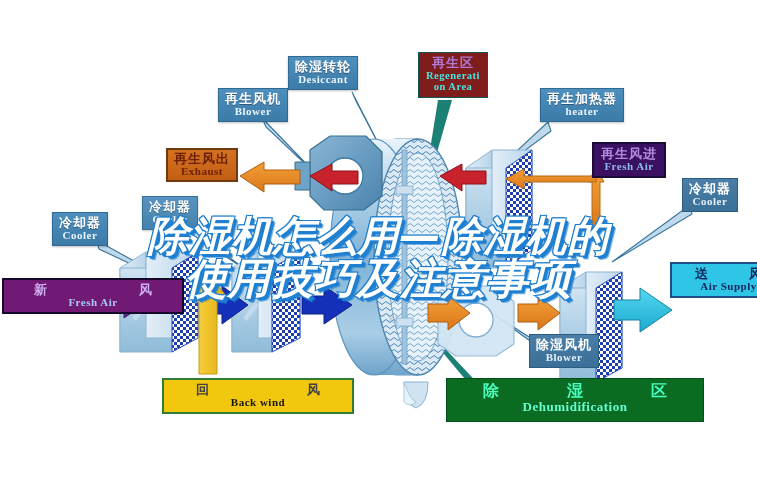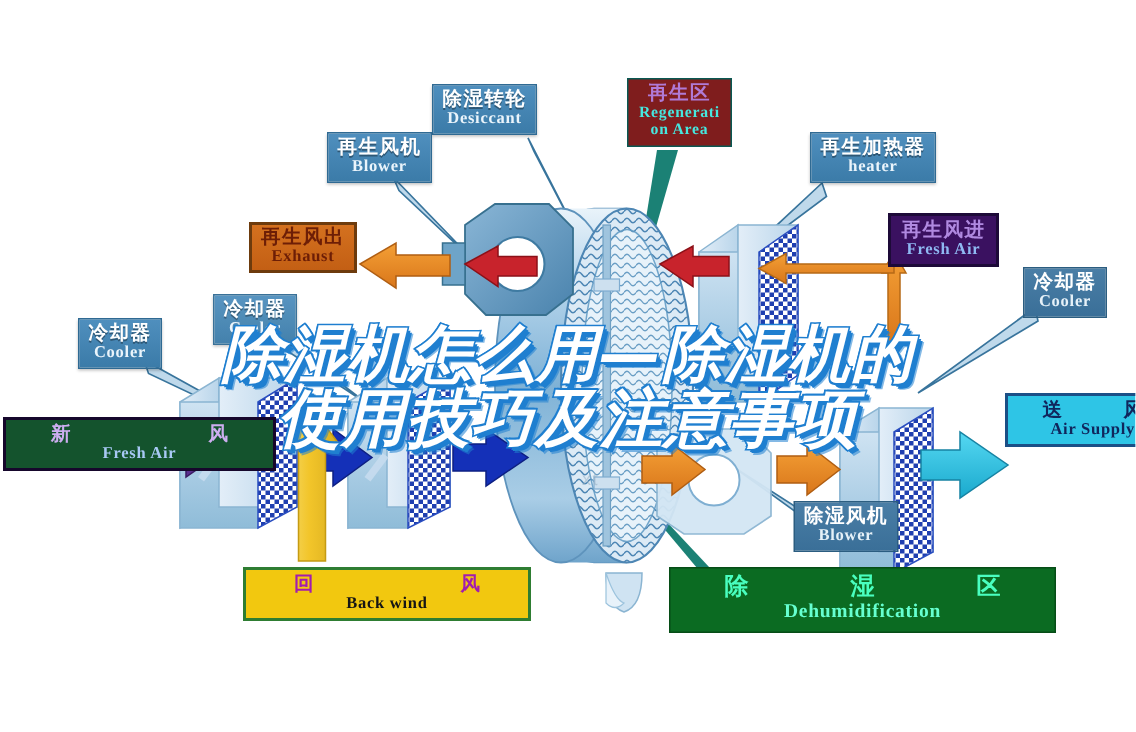--- a/index.html
+++ b/index.html
@@ -88,35 +88,35 @@
   .lb-purple{
     background:#3a1160;
     border:2px solid #1d0a38;
     padding:3px 7px 4px 7px;
   }
   .lb-purple .cn{color:#b089e0;}
   .lb-purple .en{color:#8fb9f2;}
 
   
   .lb-purple2{
-    background:#14532d;
+    background:#701a75;
     border:2px solid #16072c;
     padding:3px 8px 4px 8px;
     text-align:center;
   }
   .lb-purple2 .cn{color:#cdaef0;letter-spacing:22px;text-indent:22px;}
   .lb-purple2 .en{color:#a8c9f5;}
 
   
   .lb-yellow{
     background:#f2c80f;
     border:2px solid #2e7d32;
     padding:3px 8px 4px 8px;
   }
-  .lb-yellow .cn{color:#a21caf;letter-spacing:24px;text-indent:24px;}
+  .lb-yellow .cn{color:#404040;letter-spacing:24px;text-indent:24px;}
   .lb-yellow .en{color:#151515;}
 
   
   .lb-green{
     background:#0b6b22;
     border:1px solid #064d16;
     padding:4px 10px 6px 10px;
   }
   .lb-green .cn{color:#49ffbf;letter-spacing:26px;text-indent:26px;font-size:16px;}
   .lb-green .en{color:#66ffd0;font-size:13px;line-height:1.15;white-space:normal;}

